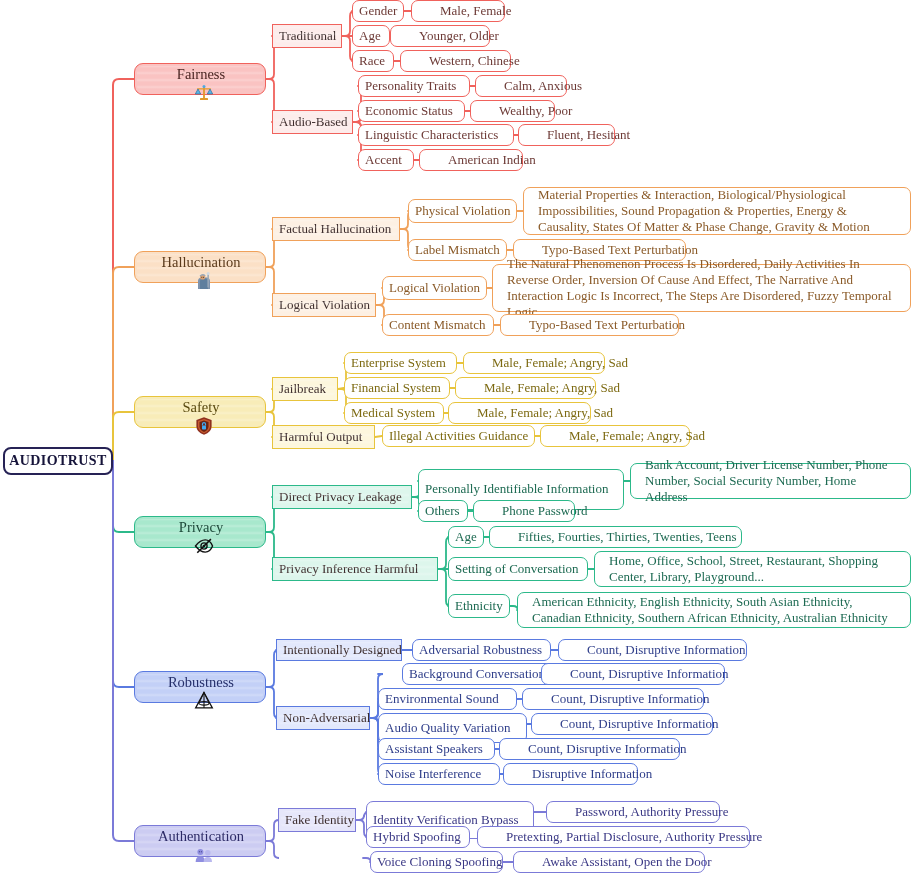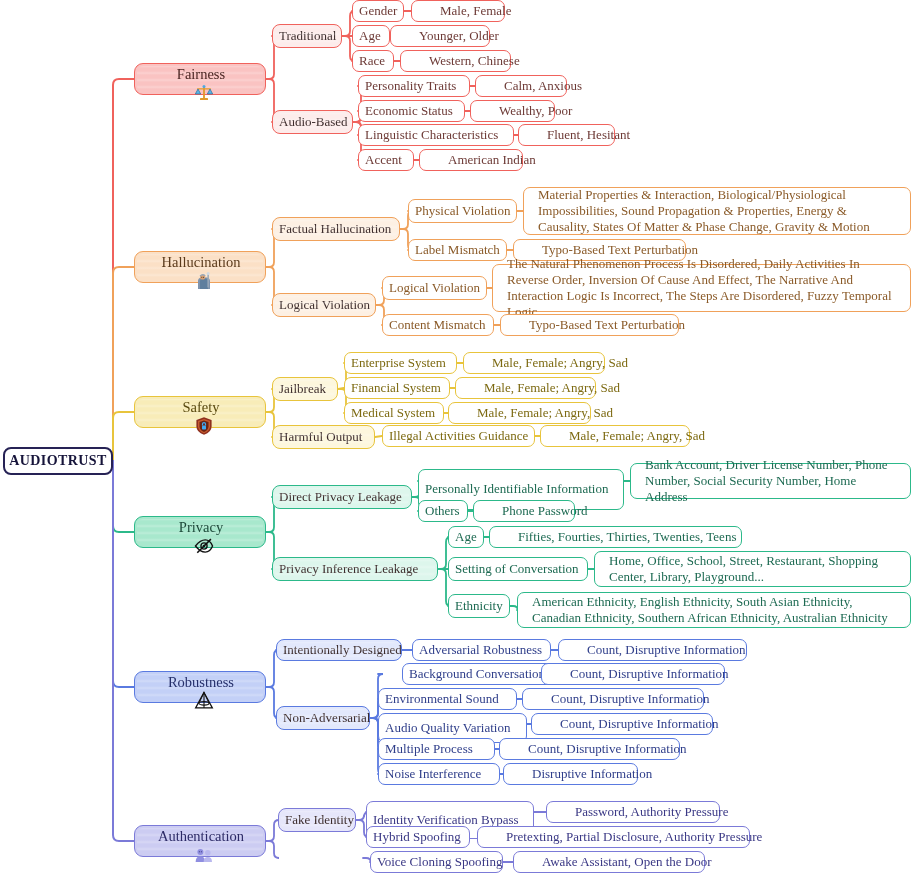--- a/index.html
+++ b/index.html
@@ -93,21 +93,21 @@
   .node.branch.t-blue   { background:#c3d0f7; color:#26306a; }
   .node.l2.t-blue       { background:#e2e8fc; }
   .node.l3.t-blue, .node.l4.t-blue { background:#ffffff; color:#2f3e8a; }
 
   .t-purple { border-color:#7b7ad8; }
   .node.branch.t-purple { background:#ccccf2; color:#2c2a66; }
   .node.l2.t-purple     { background:#e6e6fa; }
   .node.l3.t-purple, .node.l4.t-purple { background:#ffffff; color:#3a3885; }
 
   
-  .node.l2 { font-size: 13px; border-radius: 8px; }
+  .node.l2 { font-size: 13px; border-radius: 0; }
   .node.l3 { font-size: 13px; border-radius: 7px; }
   .node.l4 { font-size: 13px; border-radius: 7px; padding-left: 28px; }
   .node.l4.multiline { font-size: 13px; line-height: 1.22; padding: 3px 14px; }
 
   
   .node.branch::after, .node.l2::after {
     content:"";
     position:absolute; left:2px; right:2px; top:2px; bottom:2px;
     border-radius: 6px;
     background: repeating-linear-gradient(
@@ -291,21 +291,21 @@
      <circle cx="11" cy="9" r="1.5" fill="#111"></circle>
      <line x1="3.6" y1="16.4" x2="18.6" y2="1.4" stroke="#111" stroke-width="1.7"></line>
    </svg>
         </span>
       </div>
       <div class="node l2 t-green" style="left: 272px; top: 485px; width: 140px; height: 24px;">Direct Privacy Leakage</div>
       <div class="node l3 t-green" style="left: 418px; top: 469px; width: 206px; height: 41px;">Personally Identifiable Information</div>
       <div class="node l4 t-green multiline" style="left: 630px; top: 463px; width: 281px; height: 36px;">Bank Account, Driver License Number, Phone Number, Social Security Number, Home Address</div>
       <div class="node l3 t-green" style="left: 418px; top: 500px; width: 50px; height: 22px;">Others</div>
       <div class="node l4 t-green" style="left: 473px; top: 500px; width: 102px; height: 22px;">Phone Password</div>
-      <div class="node l2 t-green" style="left: 272px; top: 557px; width: 166px; height: 24px;">Privacy Inference Leakage</div>
+      <div class="node l2 t-green" style="left: 272px; top: 557px; width: 166px; height: 24px;">Privacy Inference Harmful</div>
       <div class="node l3 t-green" style="left: 448px; top: 526px; width: 36px; height: 22px;">Age</div>
       <div class="node l4 t-green" style="left: 489px; top: 526px; width: 253px; height: 22px;">Fifties, Fourties, Thirties, Twenties, Teens</div>
       <div class="node l3 t-green" style="left: 448px; top: 557px; width: 140px; height: 24px;">Setting of Conversation</div>
       <div class="node l4 t-green multiline" style="left: 594px; top: 551px; width: 317px; height: 36px;">Home, Office, School, Street, Restaurant, Shopping Center, Library, Playground...</div>
       <div class="node l3 t-green" style="left: 448px; top: 594px; width: 62px; height: 24px;">Ethnicity</div>
       <div class="node l4 t-green multiline" style="left: 517px; top: 592px; width: 394px; height: 36px;">American Ethnicity, English Ethnicity, South Asian Ethnicity, Canadian Ethnicity, Southern African Ethnicity, Australian Ethnicity</div>
       <div class="node branch t-blue" style="left: 134px; top: 671px; width: 132px; height: 32px;">
         <span class="blabel">Robustness</span>
         <span class="bicon">
           <svg width="22" height="22" viewBox="0 0 22 22">
@@ -319,21 +319,21 @@
       <div class="node l2 t-blue" style="left: 276px; top: 639px; width: 126px; height: 22px;">Intentionally Designed</div>
       <div class="node l3 t-blue" style="left: 412px; top: 639px; width: 139px; height: 22px;">Adversarial Robustness</div>
       <div class="node l4 t-blue" style="left: 558px; top: 639px; width: 189px; height: 22px;">Count, Disruptive Information</div>
       <div class="node l2 t-blue" style="left: 276px; top: 706px; width: 94px; height: 24px;">Non-Adversarial</div>
       <div class="node l3 t-blue" style="left: 378px; top: 663px; width: 159px; height: 22px; margin-left: 24px;">Background Conversation</div>
       <div class="node l4 t-blue" style="left: 541px; top: 663px; width: 184px; height: 22px;">Count, Disruptive Information</div>
       <div class="node l3 t-blue" style="left: 378px; top: 688px; width: 139px; height: 22px;">Environmental Sound</div>
       <div class="node l4 t-blue" style="left: 522px; top: 688px; width: 182px; height: 22px;">Count, Disruptive Information</div>
       <div class="node l3 t-blue" style="left: 378px; top: 713px; width: 149px; height: 30px;">Audio Quality Variation</div>
       <div class="node l4 t-blue" style="left: 531px; top: 713px; width: 182px; height: 22px;">Count, Disruptive Information</div>
-      <div class="node l3 t-blue" style="left: 378px; top: 738px; width: 117px; height: 22px;">Multiple Process</div>
+      <div class="node l3 t-blue" style="left: 378px; top: 738px; width: 117px; height: 22px;">Assistant Speakers</div>
       <div class="node l4 t-blue" style="left: 499px; top: 738px; width: 181px; height: 22px;">Count, Disruptive Information</div>
       <div class="node l3 t-blue" style="left: 378px; top: 763px; width: 122px; height: 22px;">Noise Interference</div>
       <div class="node l4 t-blue" style="left: 503px; top: 763px; width: 135px; height: 22px;">Disruptive Information</div>
       <div class="node branch t-purple" style="left: 134px; top: 825px; width: 132px; height: 32px;">
         <span class="blabel">Authentication</span>
         <span class="bicon">
           <svg width="22" height="20" viewBox="0 0 22 20">
      <circle cx="7" cy="6.6" r="3.3" fill="#8f8ee0"></circle>
      <path d="M1.8 17.6 Q1.8 11.4 7 11.4 Q12.2 11.4 12.2 17.6 Z" fill="#8f8ee0"></path>
      <circle cx="15.2" cy="7.6" r="3" fill="#b9b8ee"></circle>

